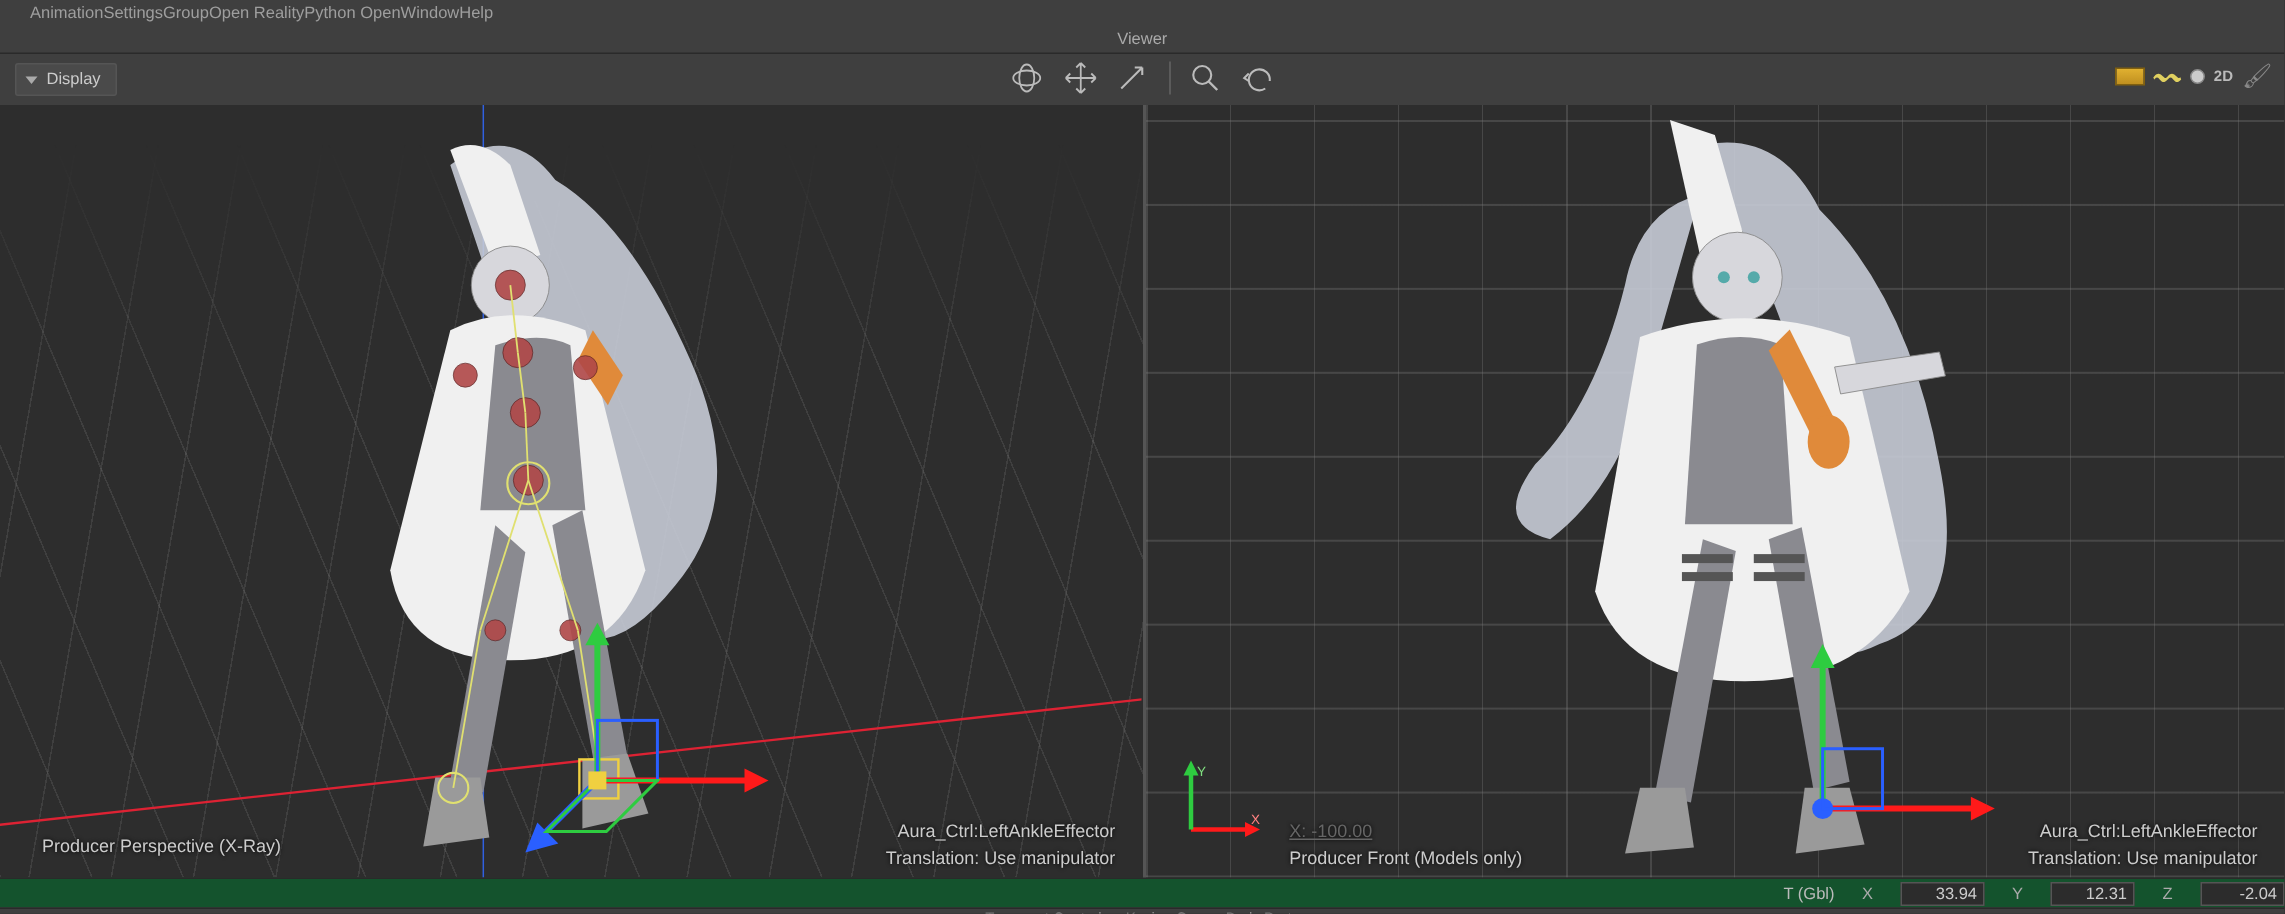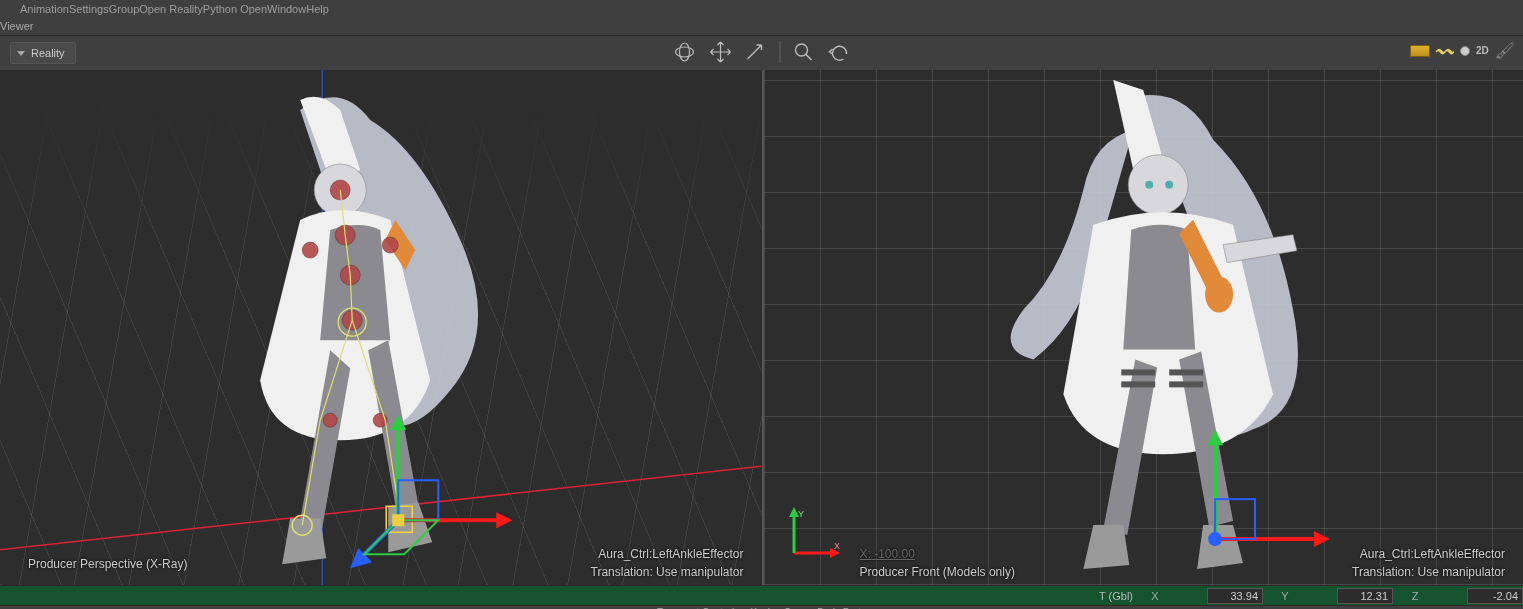--- a/index.html
+++ b/index.html
@@ -13,20 +13,21 @@
     padding: 0 20px;
     font-size: 11px;
     color: #9e9e9e;
     background: #3f3f3f;
   }
   .menubar span { cursor: pointer; }
 
   
   .viewer-header {
     height: 18px;
+    text-align: center;
     font-size: 11px;
     color: #aaa;
     background: #3f3f3f;
     border-bottom: 1px solid #2a2a2a;
     line-height: 17px;
   }
 
   
   .toolbar-row {
     height: 34px;
@@ -157,21 +158,20 @@
   }
   .coord-field {
     background:#2c2c2c;
     border:1px solid #555;
     height:16px;
     width:56px;
     color:#ccc;
     font-size:11px;
     text-align:right;
     padding:0 4px;
-    margin-left:30px;
   }
   .coord-label { width:14px; text-align:center; color:#aaa; }
 
   .bottom-bar {
     height: 14px;
     background: #3f3f3f;
     font-size: 10px;
     color: #aaa;
     text-align: center;
     line-height: 13px;
@@ -203,21 +203,21 @@
   <span>Python Open</span>
   <span>Window</span>
   <span>Help</span>
 </div>
 
 <div class="viewer-header">Viewer</div>
 
 <div class="toolbar-row">
   <div class="display-dropdown">
     <span class="chev"></span>
-    <span>Reality</span>
+    <span>Display</span>
   </div>
 
   <div class="center-tools">
     <div class="tool-icon">
       <svg width="26" height="26" viewBox="0 0 26 26">
           <ellipse cx="13" cy="13" rx="9" ry="5" fill="none" stroke="#bbb" stroke-width="1.2"></ellipse>
           <ellipse cx="13" cy="13" rx="5" ry="9" fill="none" stroke="#bbb" stroke-width="1.2"></ellipse>
         </svg>
     </div>
     <div class="tool-icon">

